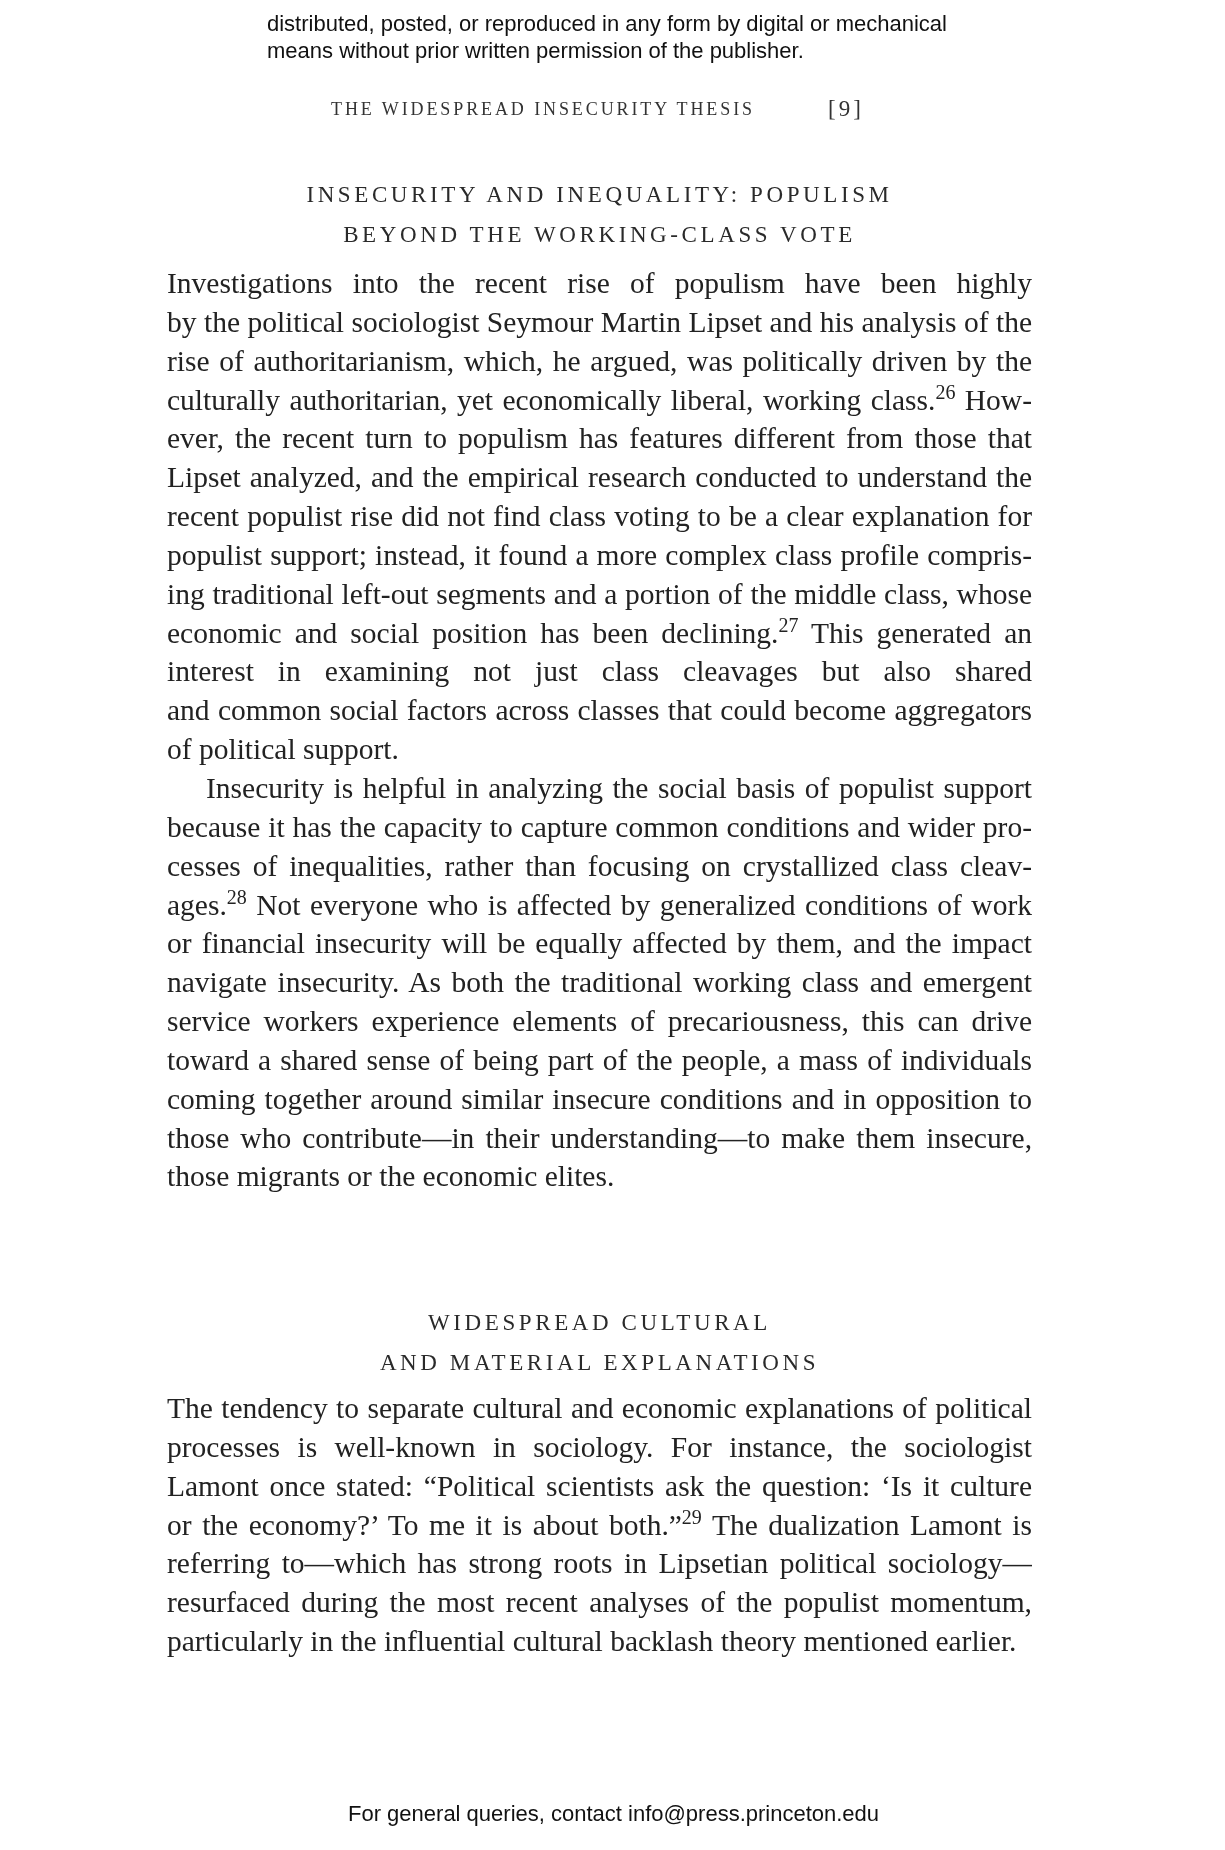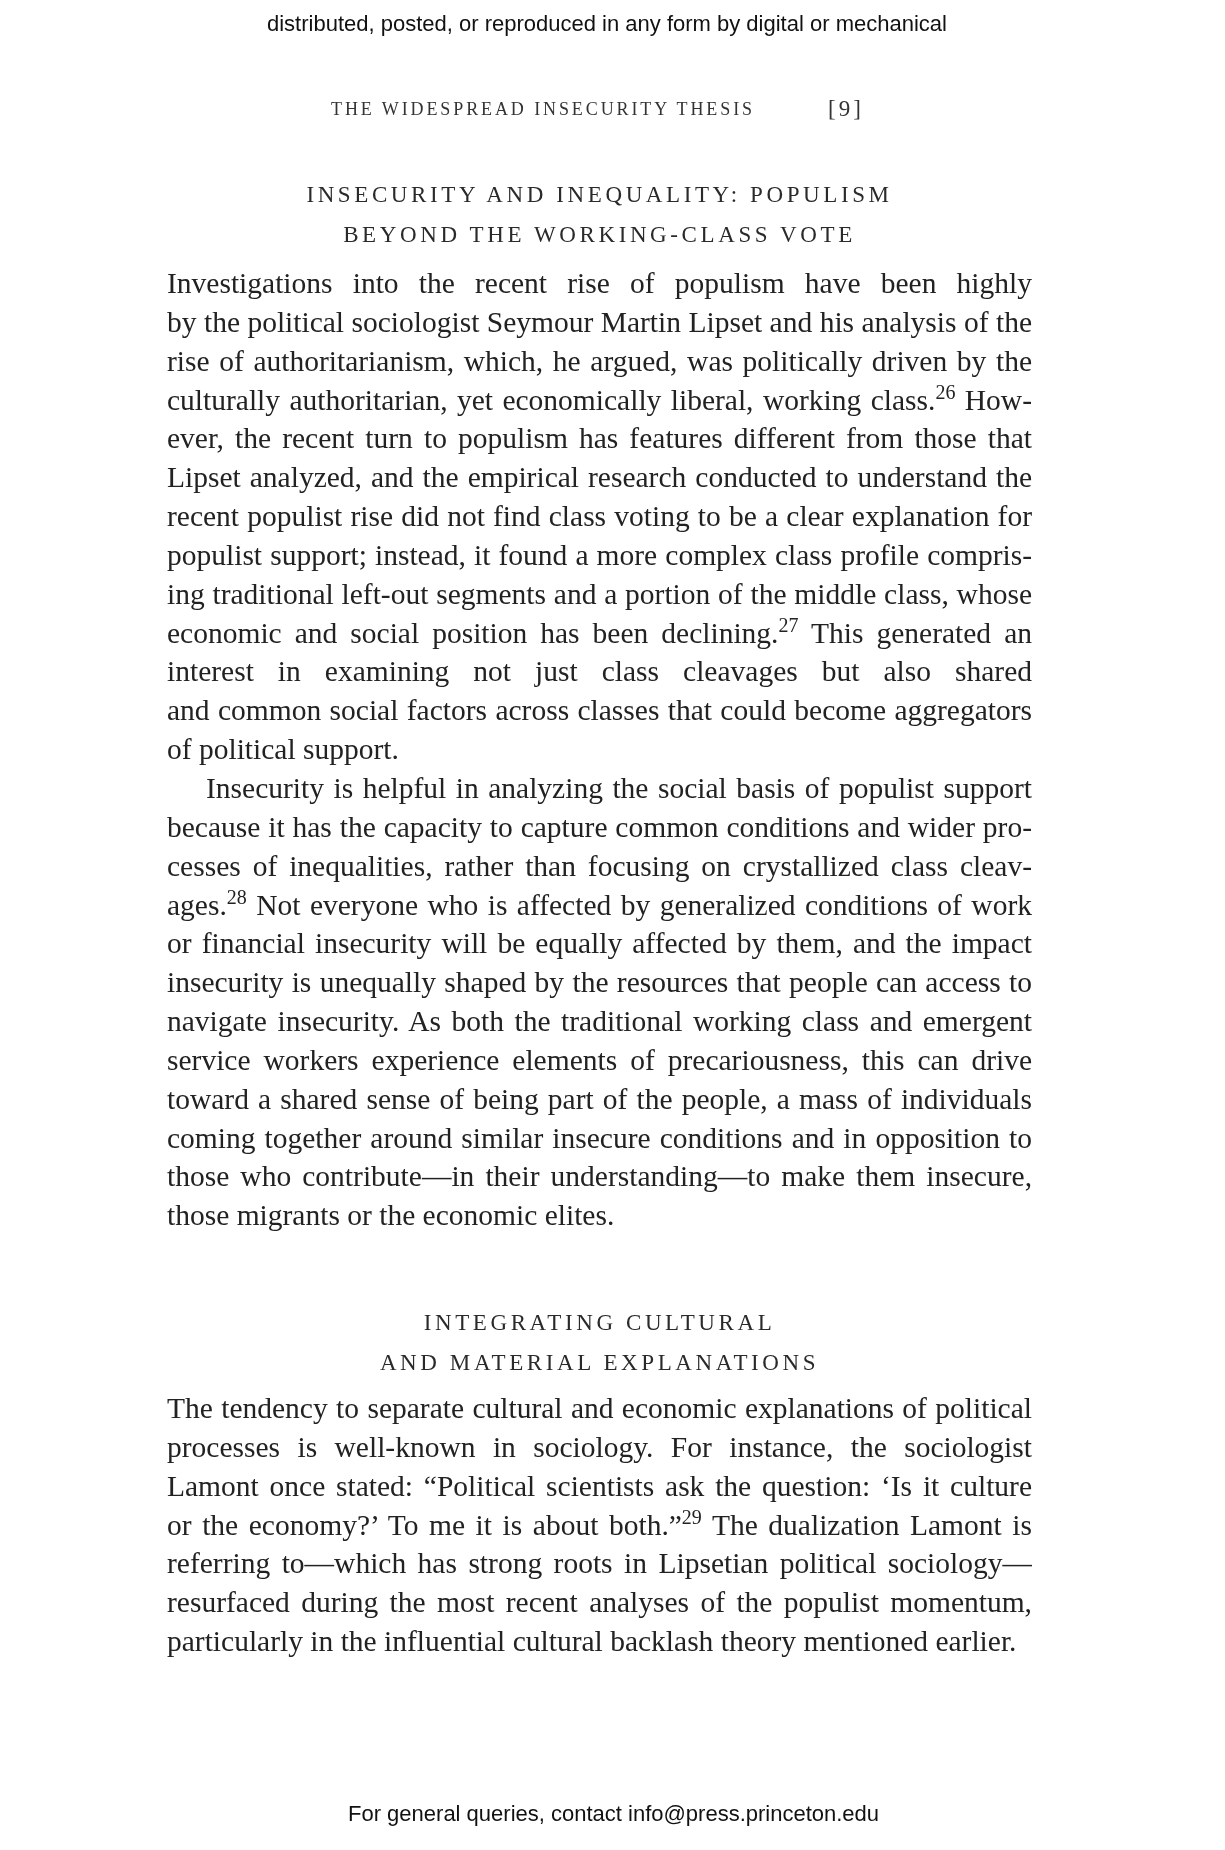--- a/index.html
+++ b/index.html
@@ -29,20 +29,21 @@
   .footer { position: absolute; left: 348px; top: 1801px; font-family: "Liberation Sans", sans-serif;
     font-size: 22px; color: #111; white-space: nowrap; }
 </style>
 </head>
 <body>
 
 <div class="page">
 
   <div class="notice">
     <div>distributed, posted, or reproduced in any form by digital or mechanical</div>
+    <div>means without prior written permission of the publisher.</div>
   </div>
 
   <div class="running-head">
     <span class="rh-title">THE WIDESPREAD INSECURITY THESIS</span>
     <span class="rh-page">[9]</span>
   </div>
 
   <div class="section-head" style="top:175px;">
     <div>INSECURITY AND INEQUALITY: POPULISM</div>
     <div>BEYOND THE WORKING-CLASS VOTE</div>
@@ -63,32 +64,31 @@
         <span class="ln" style="white-space: normal; overflow: hidden;"><span>interest in examining not just class cleavages but also shared experienced</span></span>
         <span class="ln" style="white-space: normal; overflow: hidden;"><span>and common social factors across classes that could become aggregators</span></span>
         <span class="ln last" style="white-space: normal; overflow: hidden;"><span>of political support.</span></span>
       </div>
       <div>
         <span class="ln indent" style="white-space: normal; overflow: hidden;"><span>Insecurity is helpful in analyzing the social basis of populist support</span></span>
         <span class="ln" style="white-space: normal; overflow: hidden;"><span>because it has the capacity to capture common conditions and wider pro-</span></span>
         <span class="ln" style="white-space: normal; overflow: hidden;"><span>cesses of inequalities, rather than focusing on crystallized class cleav-</span></span>
         <span class="ln" style="white-space: normal; overflow: hidden;"><span>ages.</span><sup>28</sup><span> Not everyone who is affected by generalized conditions of work</span></span>
         <span class="ln" style="white-space: normal; overflow: hidden;"><span>or financial insecurity will be equally affected by them, and the impact of</span></span>
-        <span class="ln" style="white-space: normal; overflow: hidden;"><span>insecurity is unequally shaped by the resources that people can access to</span></span>
         <span class="ln" style="white-space: normal; overflow: hidden;"><span>navigate insecurity. As both the traditional working class and emergent</span></span>
         <span class="ln" style="white-space: normal; overflow: hidden;"><span>service workers experience elements of precariousness, this can drive them</span></span>
         <span class="ln" style="white-space: normal; overflow: hidden;"><span>toward a shared sense of being part of the people, a mass of individuals</span></span>
         <span class="ln" style="white-space: normal; overflow: hidden;"><span>coming together around similar insecure conditions and in opposition to</span></span>
         <span class="ln" style="white-space: normal; overflow: hidden;"><span>those who contribute—in their understanding—to make them insecure, be</span></span>
         <span class="ln last" style="white-space: normal; overflow: hidden;"><span>those migrants or the economic elites.</span></span>
       </div>
     </div>
 
   <div class="section-head" style="top:1303px;">
-    <div>INTEGRATING CULTURAL</div>
+    <div>WIDESPREAD CULTURAL</div>
     <div>AND MATERIAL EXPLANATIONS</div>
   </div>
 
   <div class="body-text" id="sec2" style="top:1389px;">
       <div>
         <span class="ln" style="white-space: normal; overflow: hidden;"><span>The tendency to separate cultural and economic explanations of political</span></span>
         <span class="ln" style="white-space: normal; overflow: hidden;"><span>processes is well-known in sociology. For instance, the sociologist Michèle</span></span>
         <span class="ln" style="white-space: normal; overflow: hidden;"><span>Lamont once stated: “Political scientists ask the question: ‘Is it culture</span></span>
         <span class="ln" style="white-space: normal; overflow: hidden;"><span>or the economy?’ To me it is about both.”</span><sup>29</sup><span> The dualization Lamont is</span></span>
         <span class="ln" style="white-space: normal; overflow: hidden;"><span>referring to—which has strong roots in Lipsetian political sociology—</span></span>

